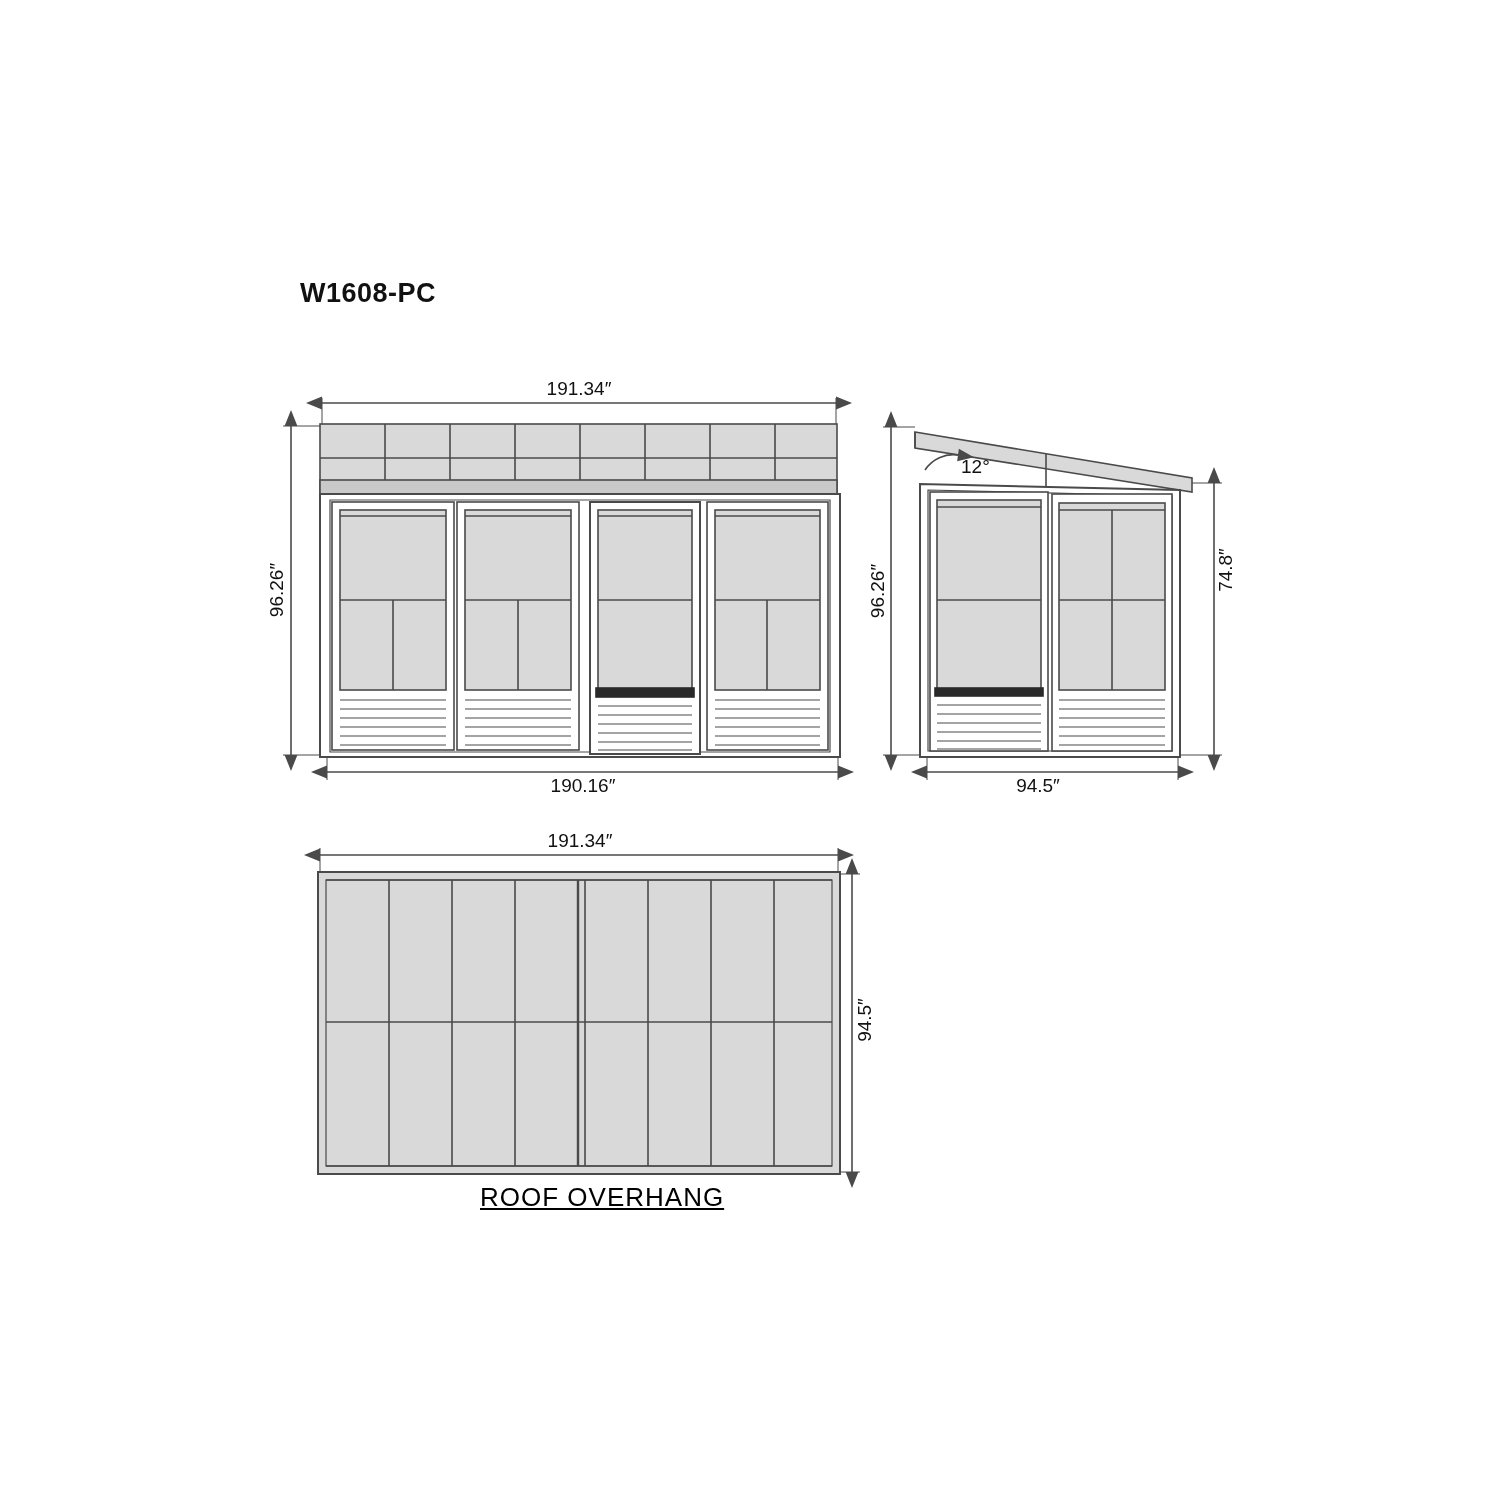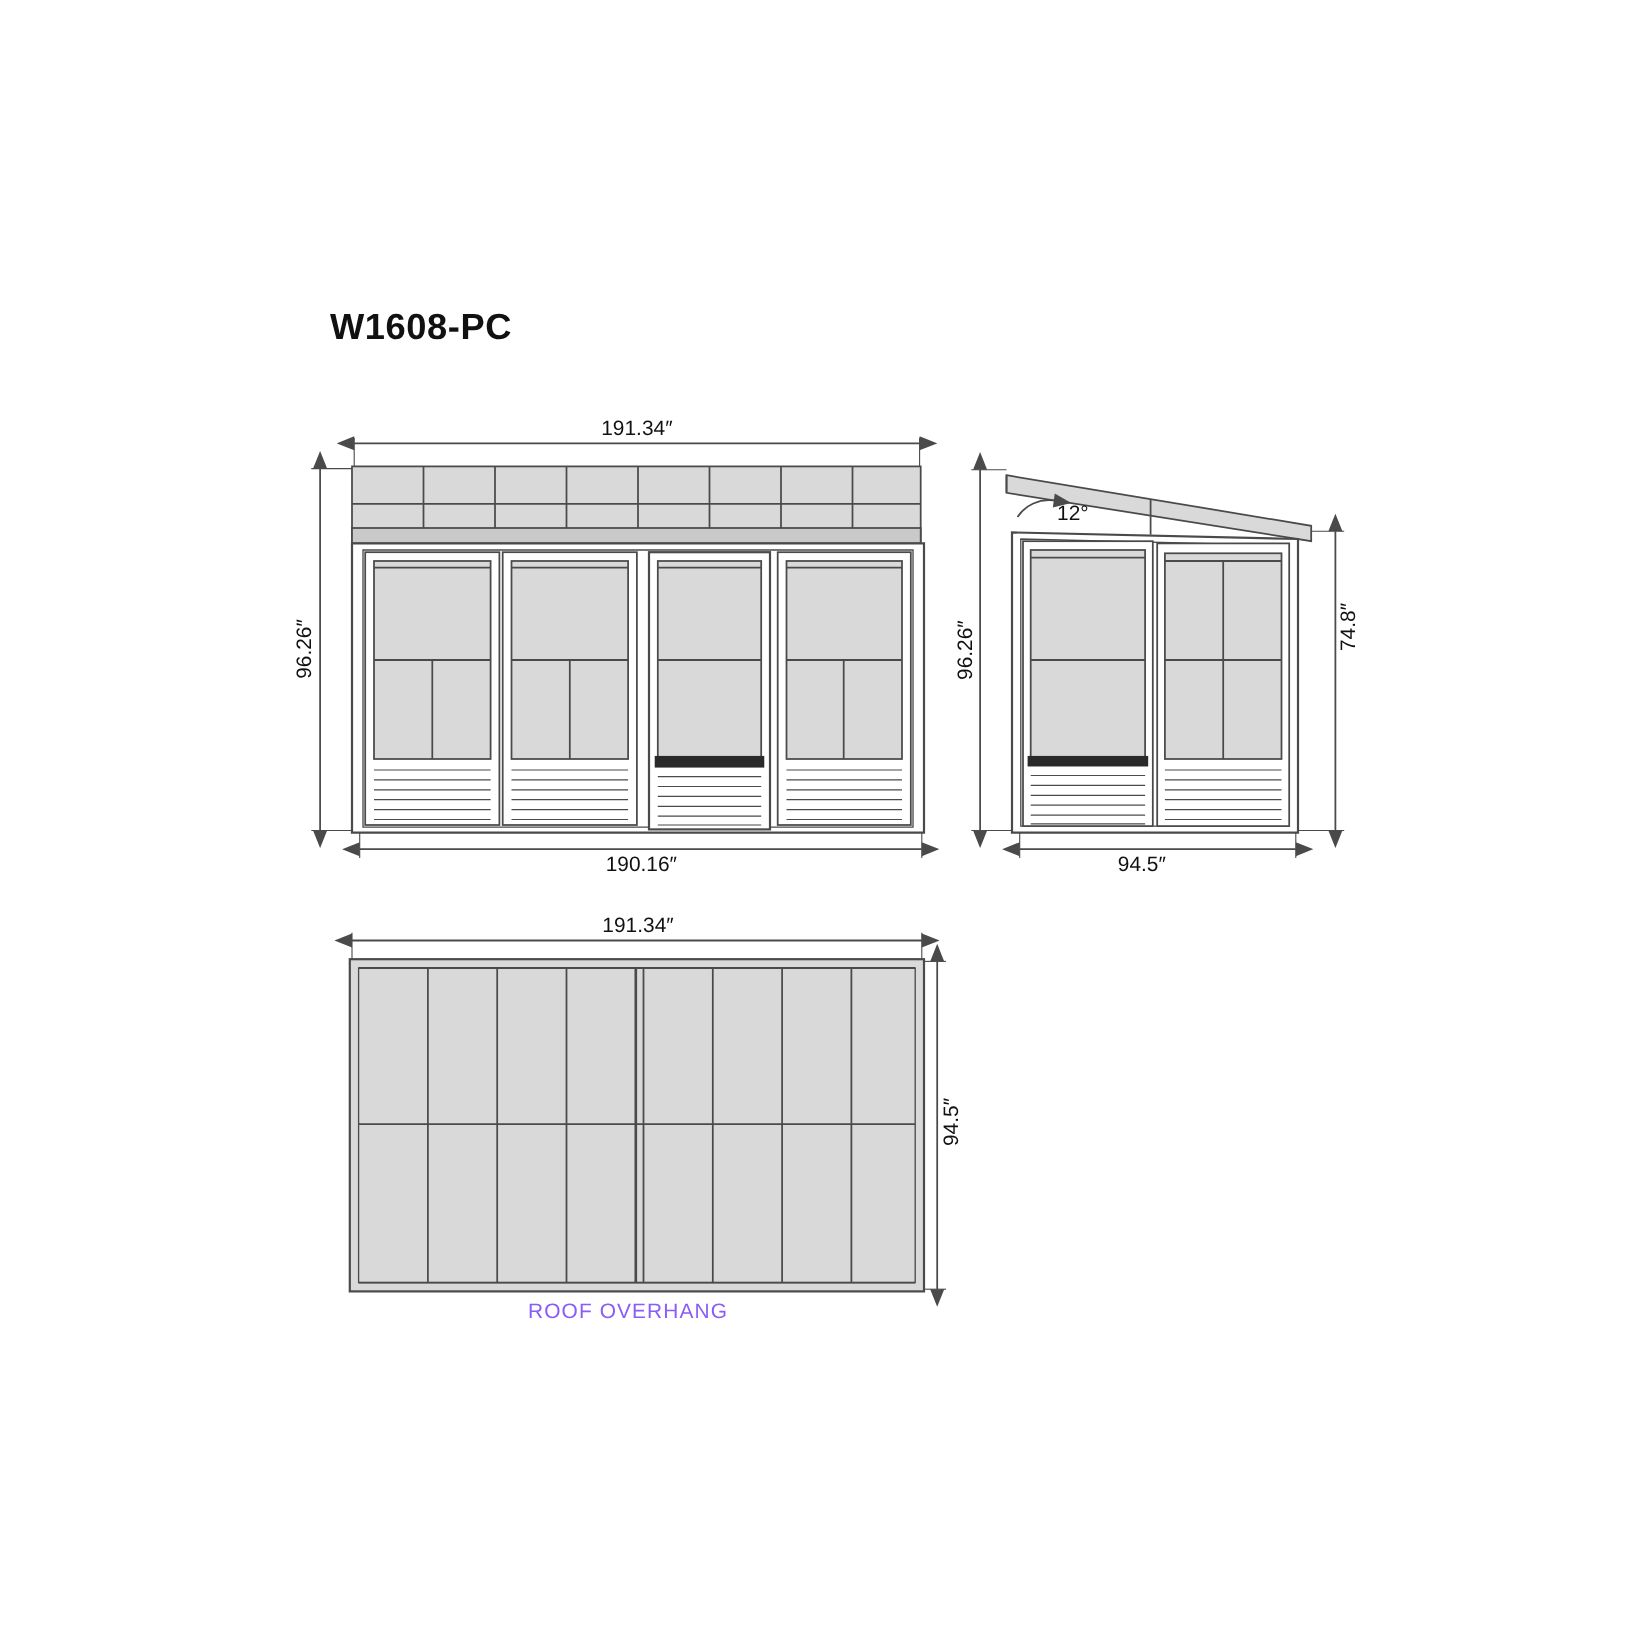--- a/index.html
+++ b/index.html
@@ -16,32 +16,33 @@
     overflow: hidden;
   }
   .page {
     position: absolute;
     inset: 0;
   }
   .model-title {
     position: absolute;
     left: 300px;
     top: 278px;
-    font-size: 33px;
+    font-size: 27px;
     font-weight: bold;
     letter-spacing: 0.5px;
     color: #111;
   }
   .caption {
     position: absolute;
     left: 480px;
     top: 1182px;
-    font-size: 19px;
+    font-size: 26px;
     letter-spacing: 1px;
-    color: #8b5cf6;
+    color: #000000;
+    text-decoration: underline;
   }
   svg.drawing {
     position: absolute;
     left: 0;
     top: 0;
     width: 1500px;
     height: 1500px;
   }
   .dimlabel {
     font-family: "Liberation Sans", sans-serif;

